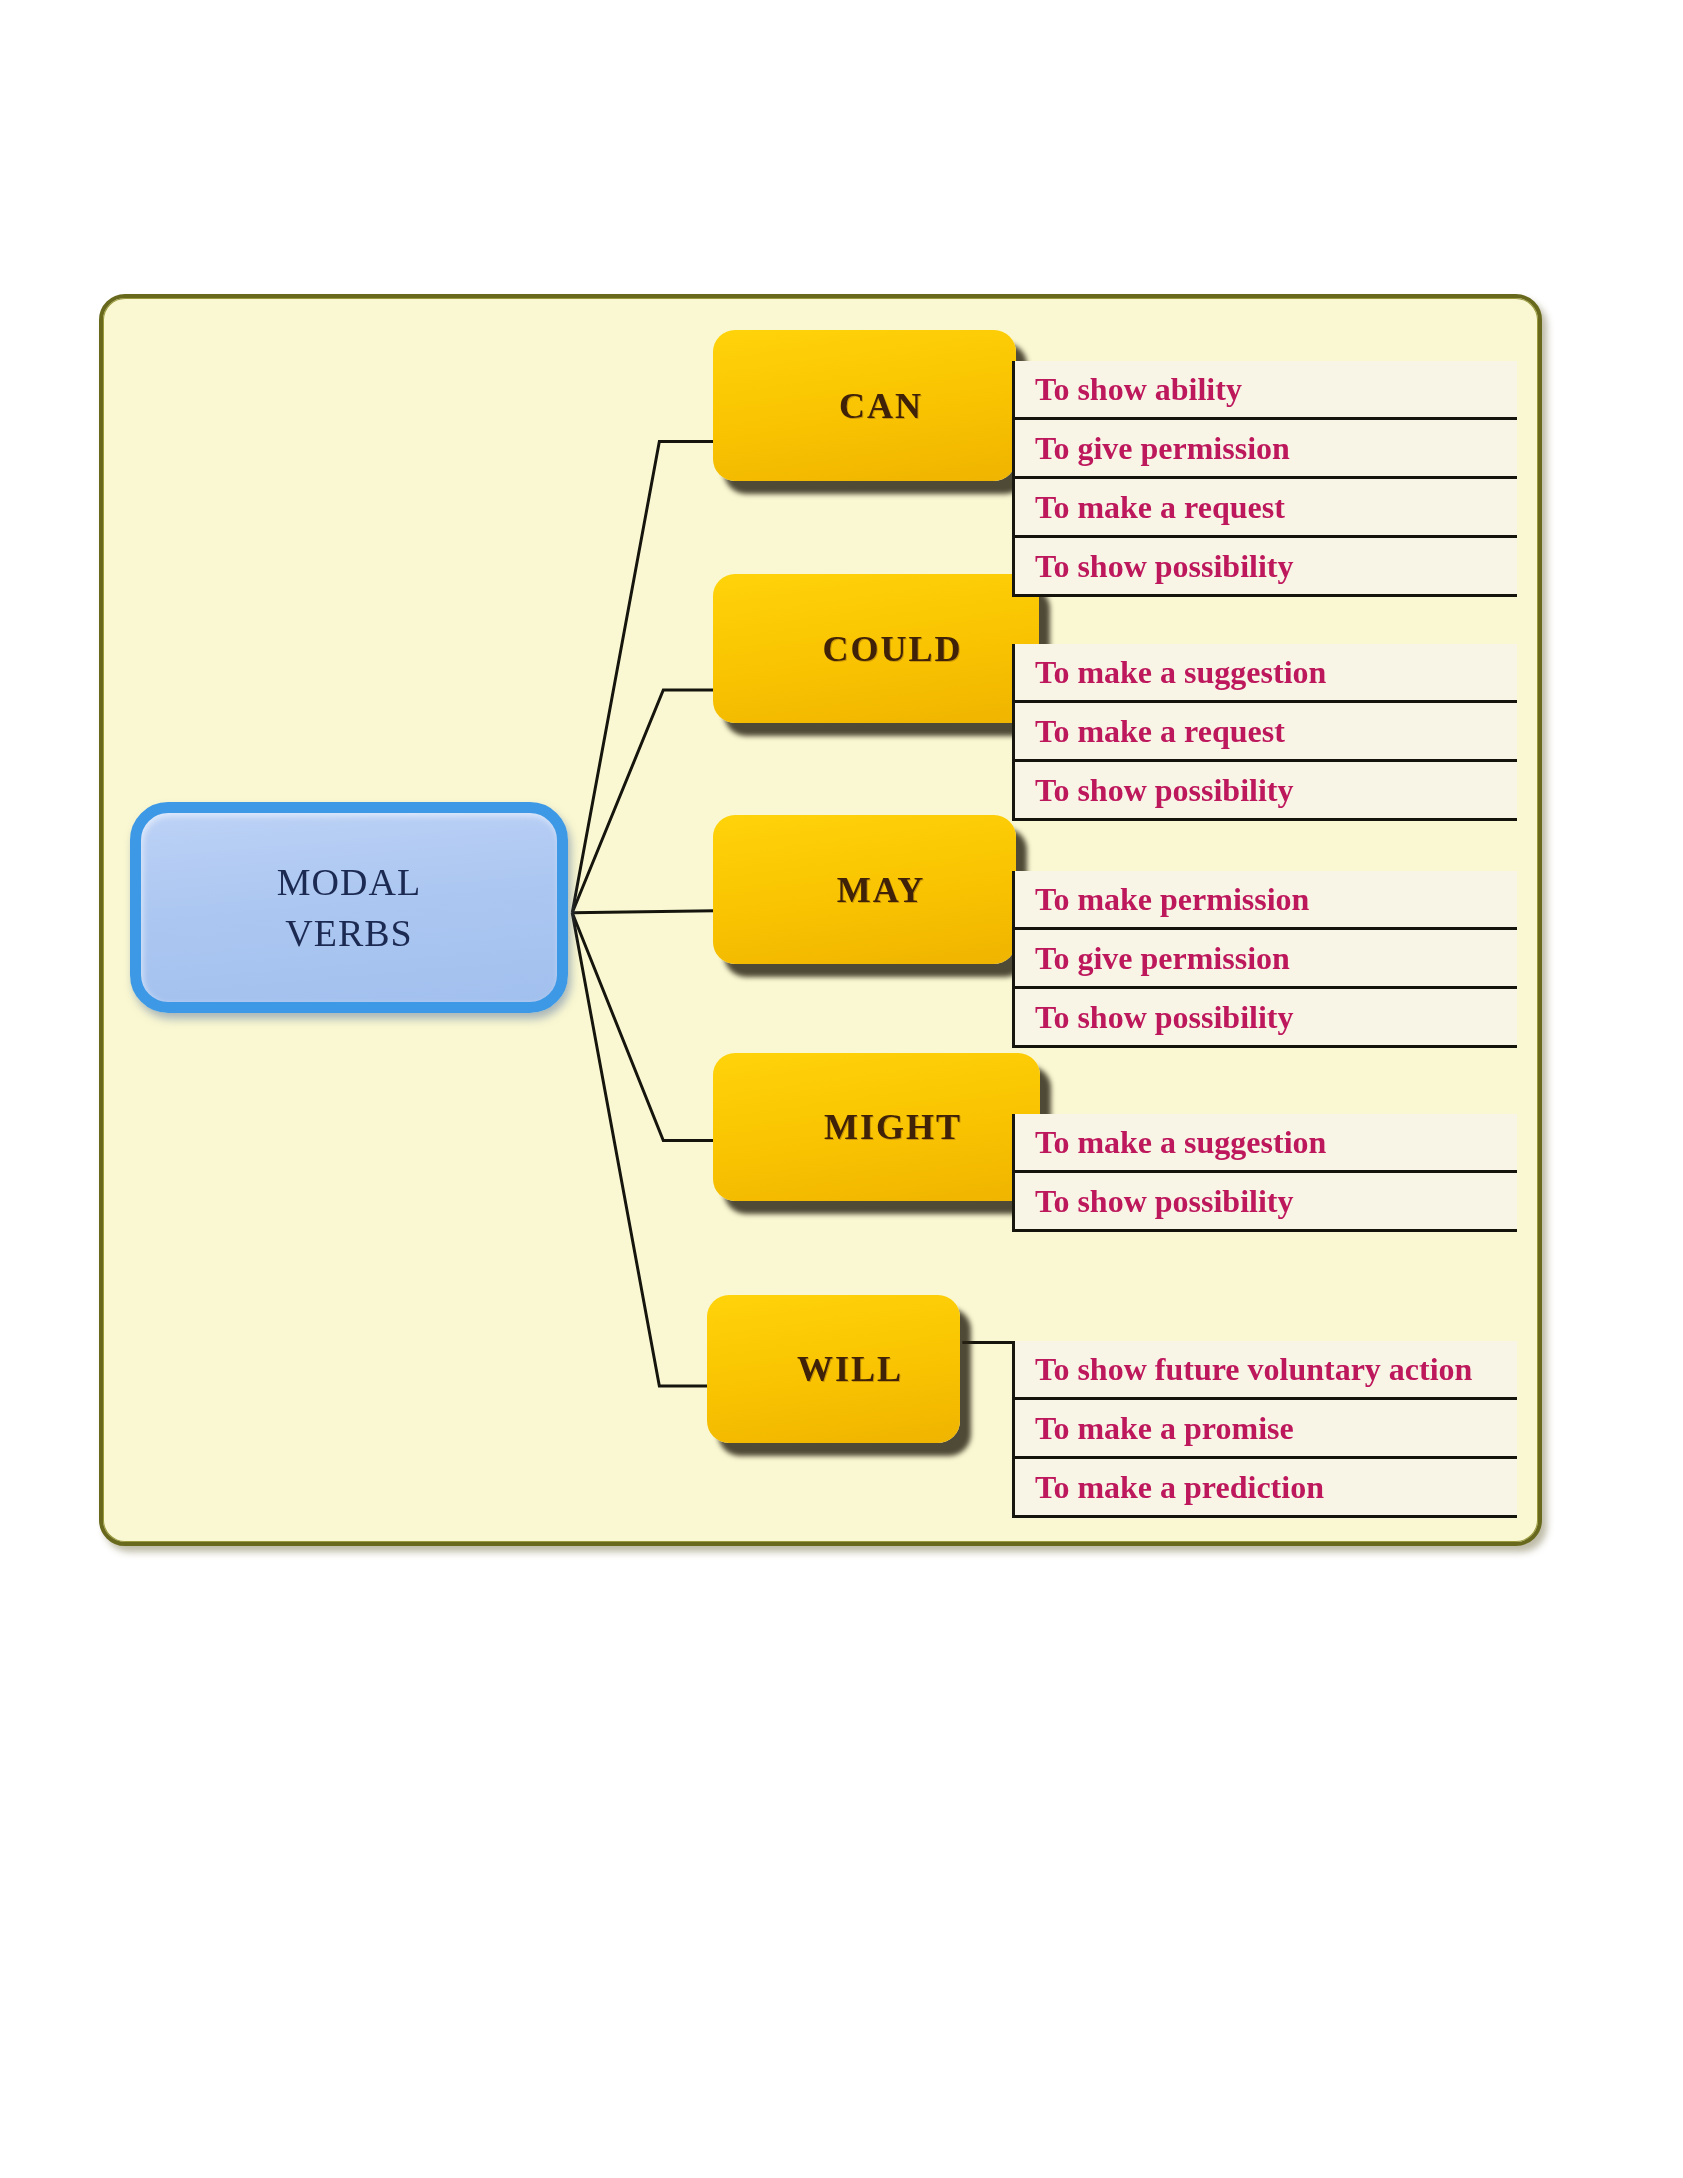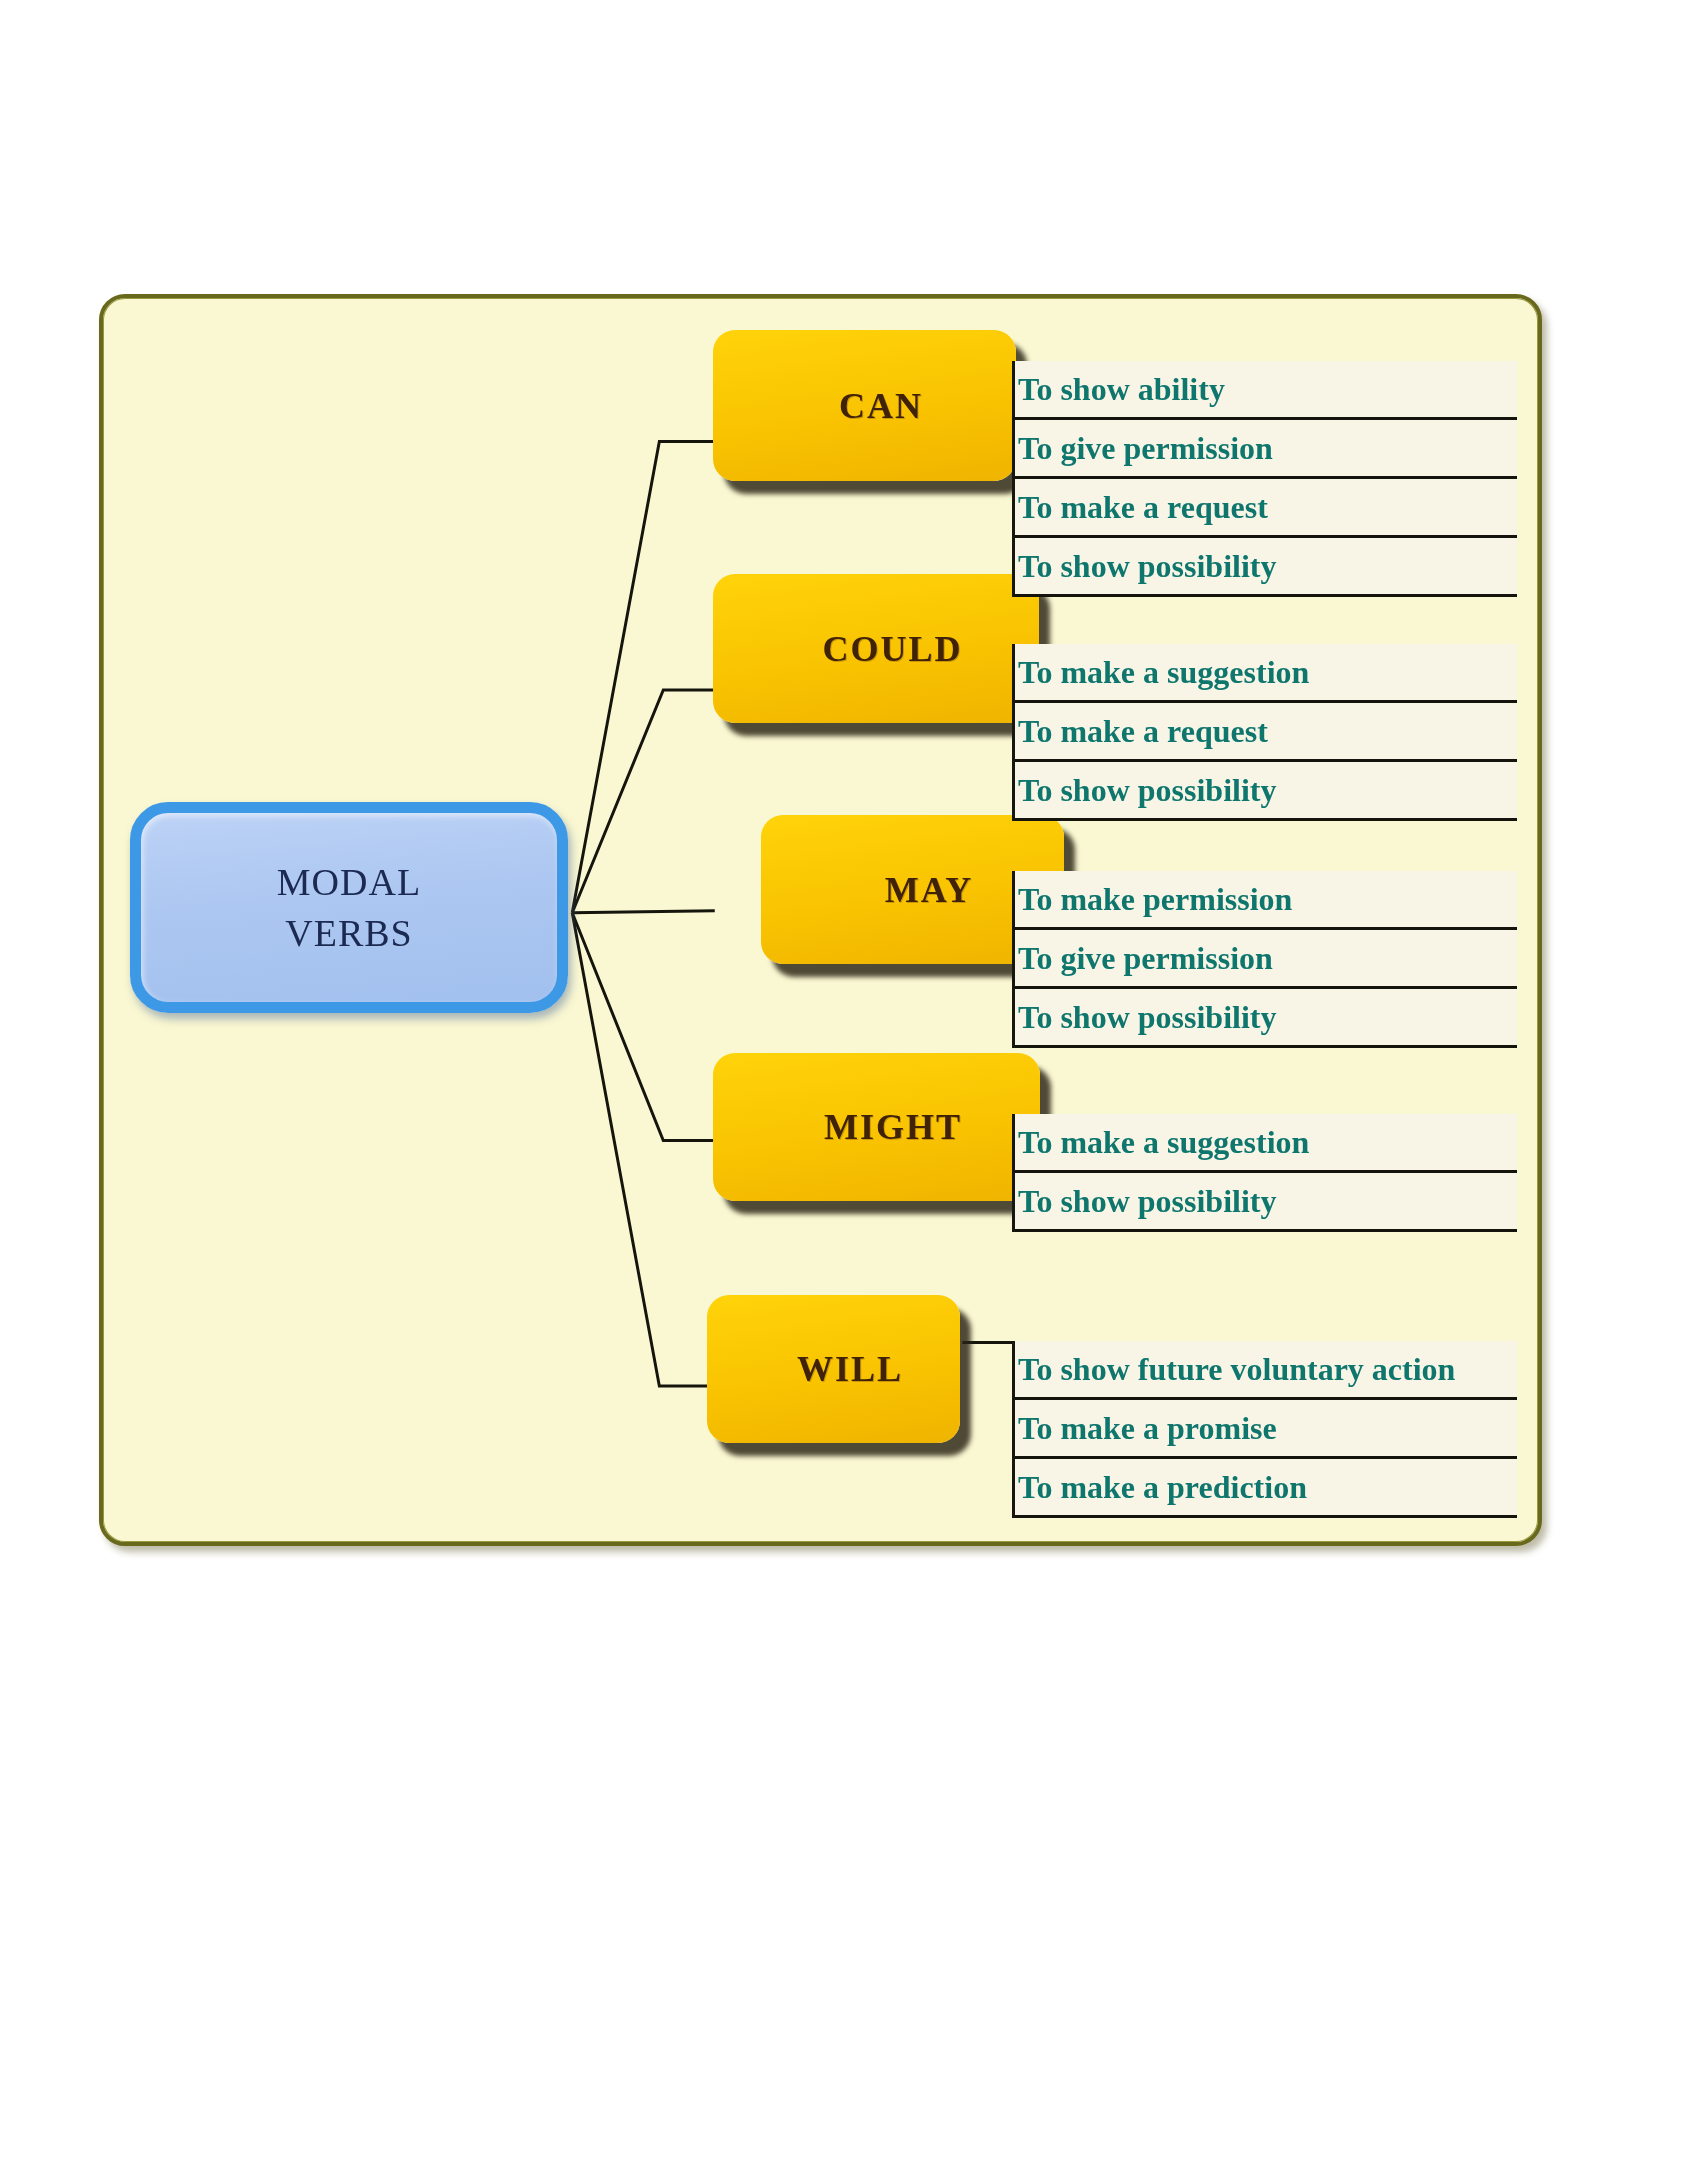--- a/index.html
+++ b/index.html
@@ -38,40 +38,40 @@
     border-radius:22px;
     box-shadow:11px 13px 5px rgba(42,35,20,0.82);
     display:flex;align-items:center;justify-content:center;padding-left:33px;
   }
   .branch-label{
     color:#3F2208;font-weight:bold;font-size:36px;letter-spacing:2px;
     text-shadow:1px 1px 0 rgba(120,70,10,0.35);
   }
   .pos-can  {left:713px;top:330px;width:270px;height:151px;}
   .pos-could{left:713px;top:574px;width:293px;height:149px;}
-  .pos-may  {left:713px;top:815px;width:270px;height:149px;margin-left:48px;}
+  .pos-may  {left:713px;top:815px;width:270px;height:149px;}
   .pos-might{left:713px;top:1053px;width:294px;height:148px;}
   .pos-will {left:707px;top:1295px;width:220px;height:148px;}
 
   .use-group{
     position:absolute;left:1012px;width:505px;
     border-left:3px solid #17170F;
     box-sizing:border-box;
   }
   .grp-can  {top:361px;}
   .grp-could{top:644px;}
   .grp-may  {top:871px;}
   .grp-might{top:1114px;}
   .grp-will {top:1341px;}
   .use-row{
     height:59px;box-sizing:border-box;
     background:#F8F5E6;
     border-bottom:3px solid #14140C;
-    color:#0f766e;font-weight:bold;font-size:32px;
-    line-height:57px;padding-left:3px;white-space:nowrap;overflow:visible;
+    color:#be185d;font-weight:bold;font-size:32px;
+    line-height:57px;padding-left:20px;white-space:nowrap;overflow:visible;
   }
 </style>
 </head>
 <body>
 
 <div class="page">
 
   <div class="panel"></div>
 
   <svg class="connectors" viewBox="0 0 1700 2200" xmlns="http://www.w3.org/2000/svg">

